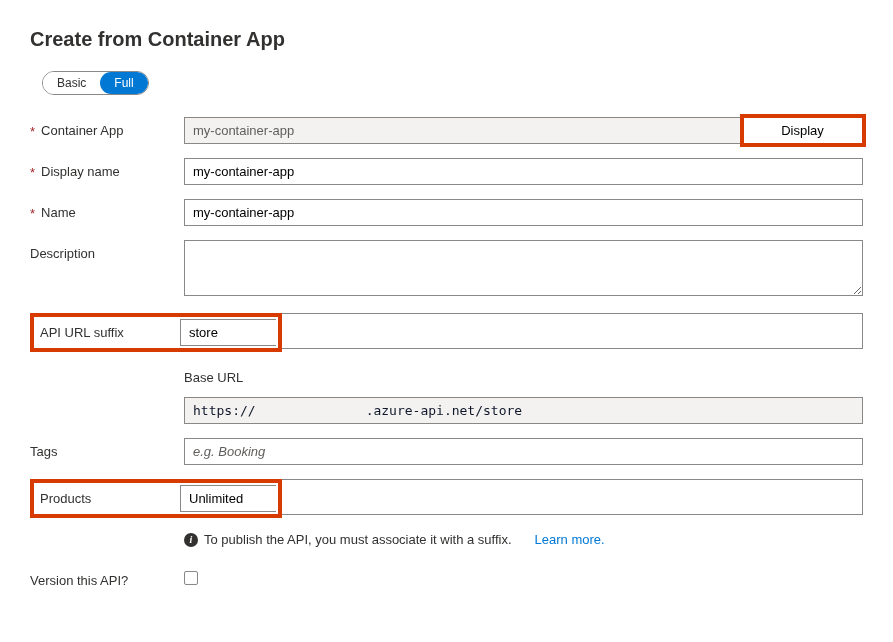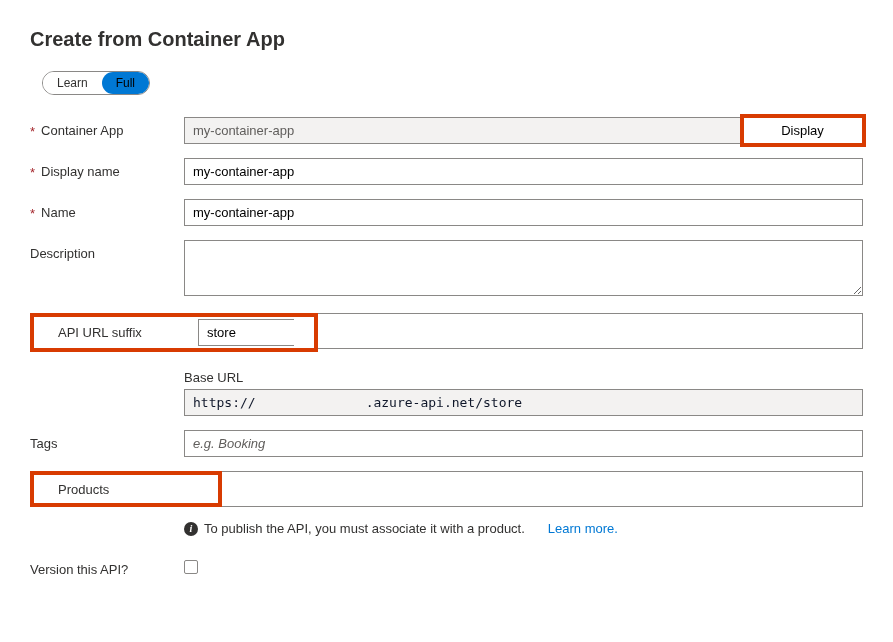--- a/index.html
+++ b/index.html
@@ -34,21 +34,21 @@
   .mode-toggle .seg {
     padding: 2px 14px;
     font-size: 12px;
     display: flex;
     align-items: center;
     cursor: pointer;
     background: #fff;
   }
   .mode-toggle .seg.active {
     background: #0078d4;
-    color: #000000;
+    color: #ffffff;
     border-radius: 12px;
   }
   .form-row {
     display: flex;
     align-items: flex-start;
     margin-bottom: 14px;
   }
   .label-cell {
     width: 154px;
     flex: 0 0 154px;
@@ -92,21 +92,21 @@
     flex: 0 0 120px;
     background: #fff;
     border: 1px solid #8a8886;
     border-left: none;
     font-size: 13px;
     cursor: pointer;
     padding: 5px 8px;
   }
   .sub-label {
     font-size: 13px;
-    margin-bottom: 4px;
+    margin-bottom: 12px;
     margin-top: 4px;
   }
   .base-url-field {
     font-family: Consolas, monospace;
     font-size: 13px;
     background: #f3f2f1;
     border: 1px solid #8a8886;
     padding: 5px 8px;
     color: #0f172a;
     width: 100%;
@@ -156,21 +156,21 @@
     display: flex;
     justify-content: flex-end;
     gap: 10px;
     padding: 26px 30px 16px;
   }
   
   .group-highlight {
     border: 4px solid #d83b01;
     display: flex;
     align-items: center;
-    padding: 2px 20px;
+    padding: 2px 2px;
   }
   .group-highlight .label-inner {
     width: 144px;
     flex: 0 0 144px;
     padding-left: 4px;
   }
   .group-highlight input {
     flex: 0 0 96px;
     width: 96px;
     border: 1px solid #8a8886;
@@ -195,21 +195,21 @@
     width:110px;
   }
 </style>
 </head>
 <body>
 
 <div class="container">
   <h1 class="title">Create from Container App</h1>
 
   <div class="mode-toggle">
-    <div class="seg">Learn</div>
+    <div class="seg">Basic</div>
     <div class="seg active">Full</div>
   </div>
 
   
   <div class="form-row">
     <div class="label-cell">
       <span class="required">*</span>
       <span>Container App</span>
     </div>
     <div class="field-cell with-browse">
@@ -275,31 +275,32 @@
     </div>
     <div class="field-cell">
       <input type="text" class="txt placeholder-italic" placeholder="e.g. Booking" style="">
     </div>
   </div>
 
   
   <div class="row-group">
     <div class="group-highlight">
       <div class="label-inner">Products</div>
+      <input type="text" value="Unlimited" style="">
     </div>
     <div class="tail"><input type="text" class="txt" value="" style=""></div>
   </div>
 
   
   <div class="form-row" style="margin-top:-6px;">
     <div class="label-cell"></div>
     <div class="field-cell">
       <div class="info-row">
         <span class="info-icon">i</span>
-        <span>To publish the API, you must associate it with a product.</span>
+        <span>To publish the API, you must associate it with a suffix.</span>
         <span class="link"><span>Learn more</span>.</span>
       </div>
     </div>
   </div>
 
   
   <div class="form-row" style="margin-top:20px;justify-content:center;">
     <div class="label-cell">
       <span>Version this API?</span>
     </div>

